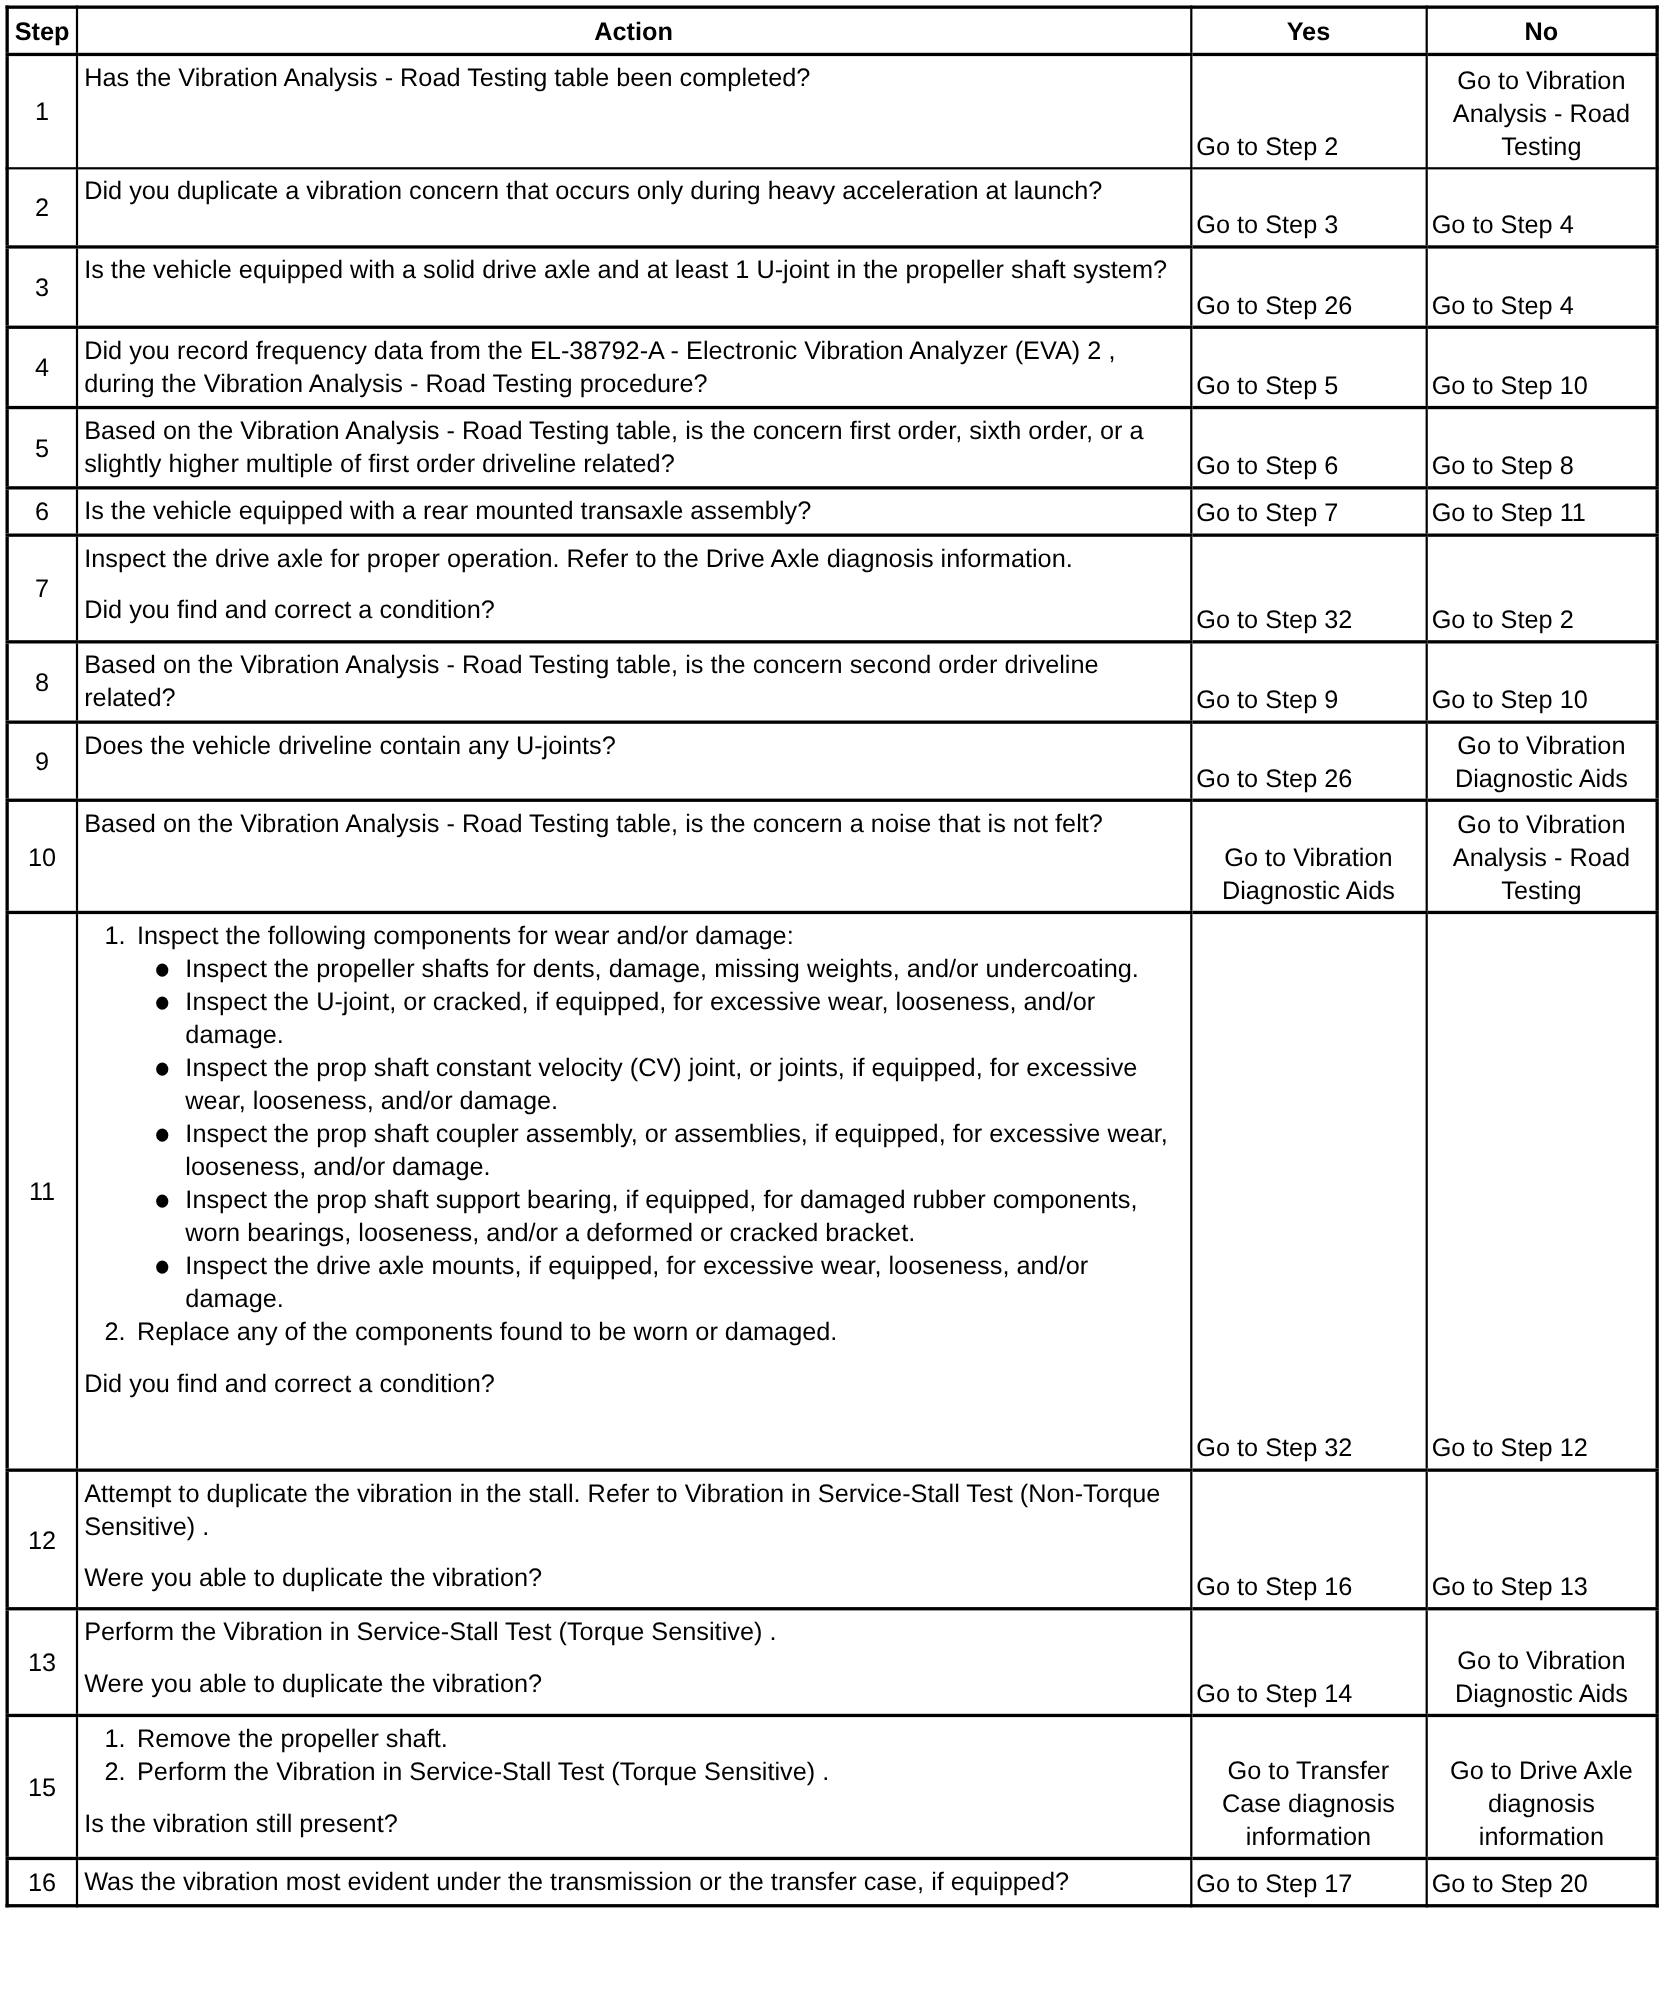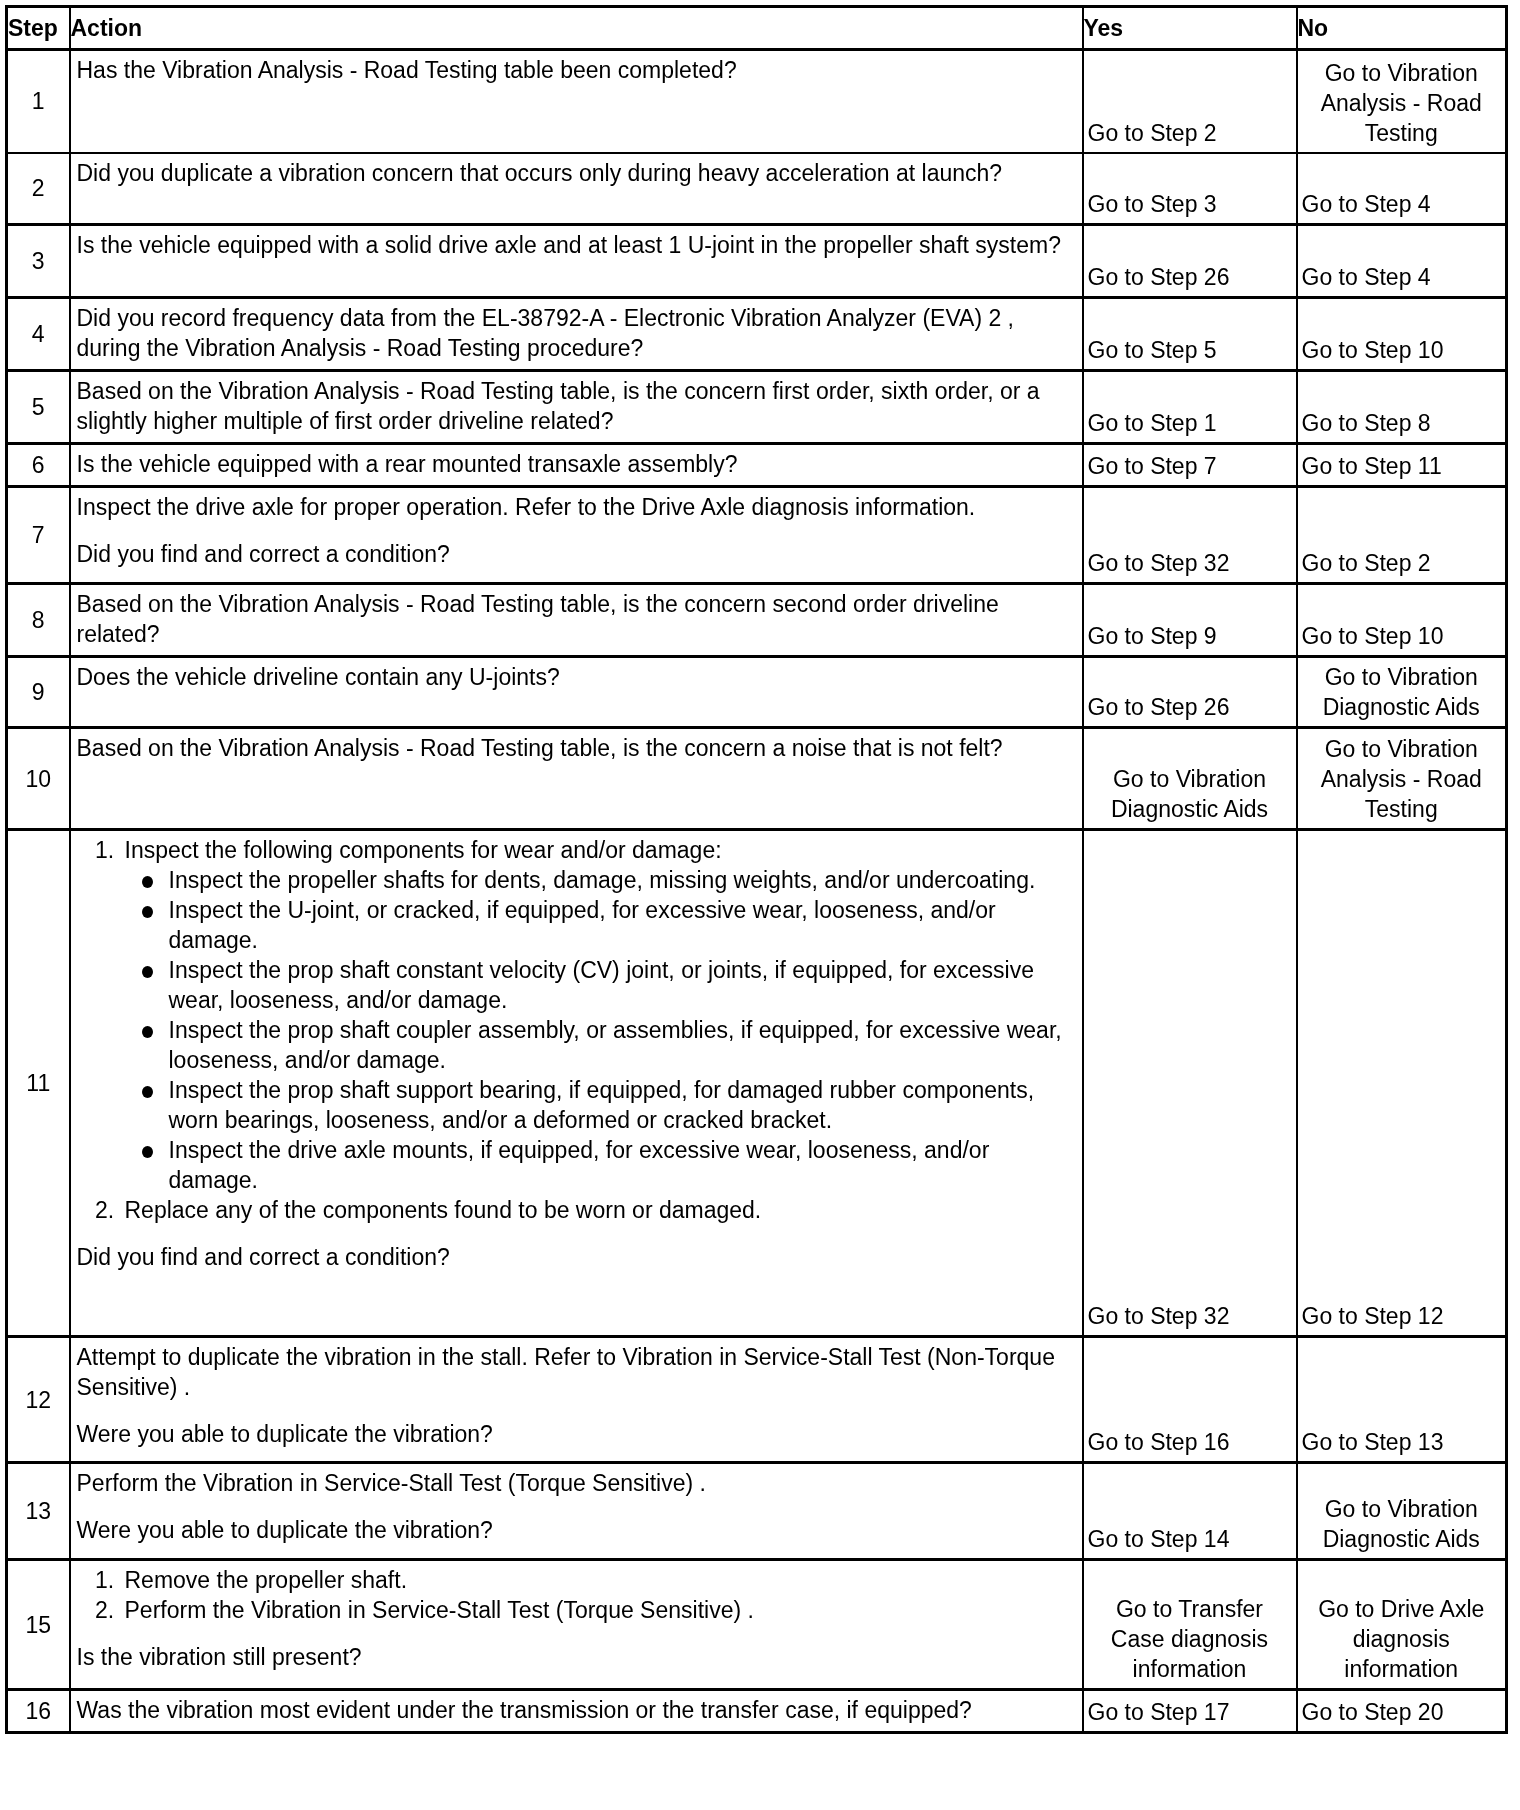--- a/index.html
+++ b/index.html
@@ -3,21 +3,21 @@
 <meta charset="utf-8">
 <style>
   html, body { margin: 0; padding: 0; background: #ffffff; }
   body { width: 1520px; height: 1810px; overflow: hidden; position: relative;
          font-family: "Liberation Sans", "DejaVu Sans", sans-serif; color: #000; }
   table.diag { position: absolute; left: 5px; top: 5px; width: 1500px;
                border-collapse: collapse; table-layout: fixed;
                border: 3px solid #000; font-size: 23px; line-height: 30px; }
   table.diag th, table.diag td { border: 2px solid #000; padding: 0; vertical-align: top; }
   table.diag tr.row-sep-thick td { border-top: 3px solid #000; margin-top: 20px; }
-  th { font-weight: bold; text-align: left; height: 40px; vertical-align: middle !important; }
+  th { font-weight: bold; text-align: center; height: 40px; vertical-align: middle !important; }
   col.c-step { width: 63px; } col.c-action { width: 1013px; } col.c-yes { width: 214px; } col.c-no { width: 210px; }
   td.step { text-align: center; vertical-align: middle !important; }
   td.action { padding: 4px 6px 6px 6px !important; }
   td.yes, td.no { vertical-align: bottom !important; padding: 0 4px 4px 4px !important; }
   td.center { text-align: left; }
   td.left { text-align: center; }
   .para { display: block; }
   .gap { height: 17px; display: block; }
   ol.num { margin: 0; padding-left: 44px; }
   ol.num > li { padding-left: 4px; }
@@ -80,21 +80,21 @@
         </td>
       <td class="yes center">Go to Step 5</td>
       <td class="no center">Go to Step 10</td>
     </tr>
 
     <tr class="row-sep-thick" style="height:73px">
       <td class="step">5</td>
       <td class="action">
           <span class="para">Based on the Vibration Analysis - Road Testing table, is the concern first order, sixth order, or a slightly higher multiple of first order driveline related?</span>
         </td>
-      <td class="yes center">Go to Step 1</td>
+      <td class="yes center">Go to Step 6</td>
       <td class="no center">Go to Step 8</td>
     </tr>
 
     <tr class="row-sep-thick" style="height:42px">
       <td class="step">6</td>
       <td class="action">
           <span class="para">Is the vehicle equipped with a rear mounted transaxle assembly?</span>
         </td>
       <td class="yes center">Go to Step 7</td>
       <td class="no center">Go to Step 11</td>

